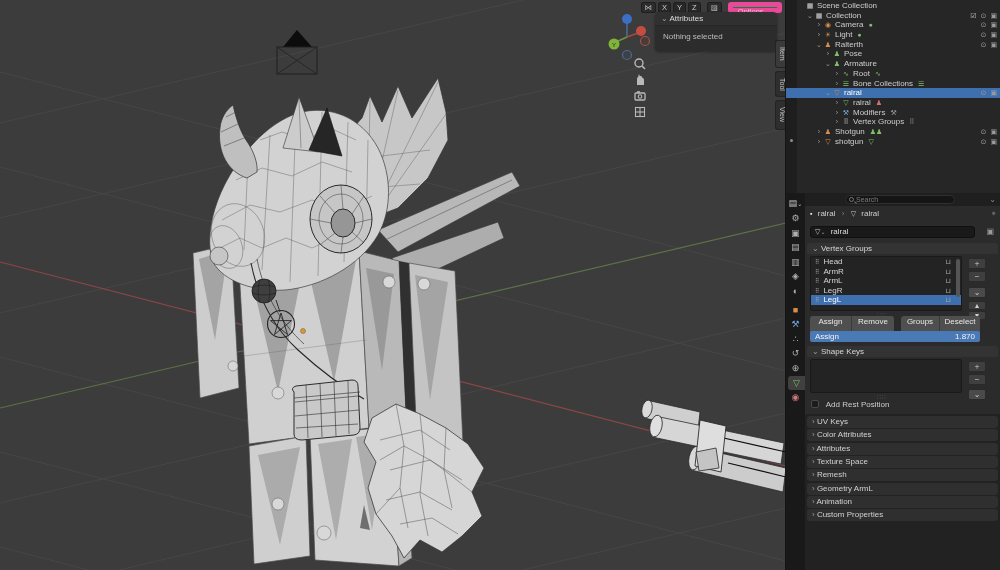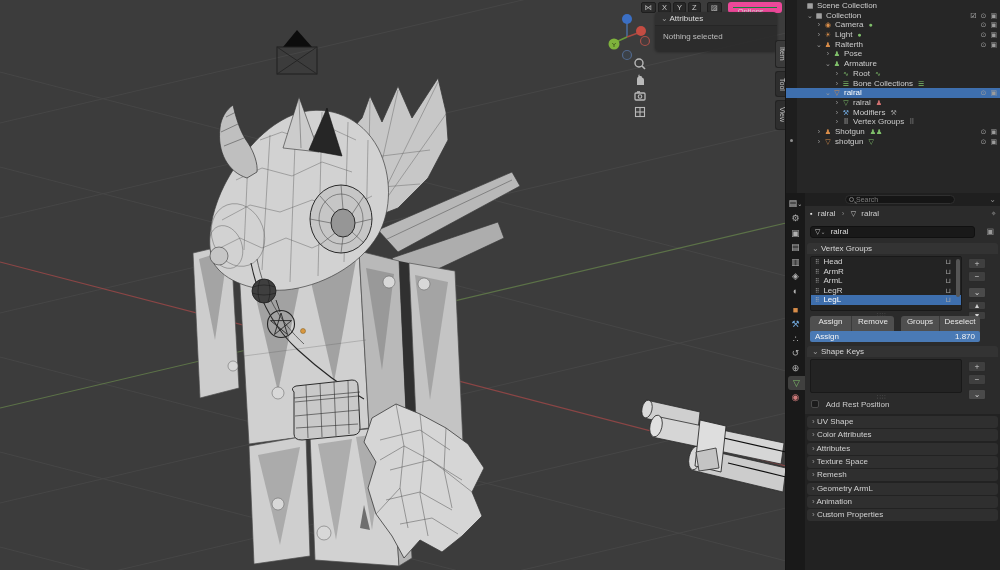--- a/index.html
+++ b/index.html
@@ -464,21 +464,21 @@
         <div class="side-btn" style="left:163px; top:168px;">＋</div>
         <div class="side-btn" style="left:163px; top:181px;">−</div>
         <div class="side-btn" style="left:163px; top:196px; background:#4a4a4a;">⌄</div>
 
         <div class="checkbox-row" style="top:206px;">
           <span class="cb"></span>
           <span>Add Rest Position</span>
         </div>
 
         <div class="sect-area" style="top:221px; bottom:0;" id="sections">
-            <div class="sect-row chev-r" style="top: 2px;"><span>UV Shape</span></div>
+            <div class="sect-row chev-r" style="top: 2px;"><span>UV Keys</span></div>
             <div class="sect-row chev-r" style="top: 15.3px;"><span>Color Attributes</span></div>
             <div class="sect-row chev-r" style="top: 28.6px;"><span>Attributes</span></div>
             <div class="sect-row chev-r" style="top: 55.2px;"><span>Remesh</span></div>
             <div class="sect-row chev-r" style="top: 41.9px;"><span>Texture Space</span></div>
             <div class="sect-row chev-r" style="top: 68.5px;"><span>Geometry ArmL</span></div>
             <div class="sect-row chev-r" style="top: 81.8px;"><span>Animation</span></div>
             <div class="sect-row chev-r" style="top: 95.1px;"><span>Custom Properties</span></div>
           </div>
       </div>
     </div>

